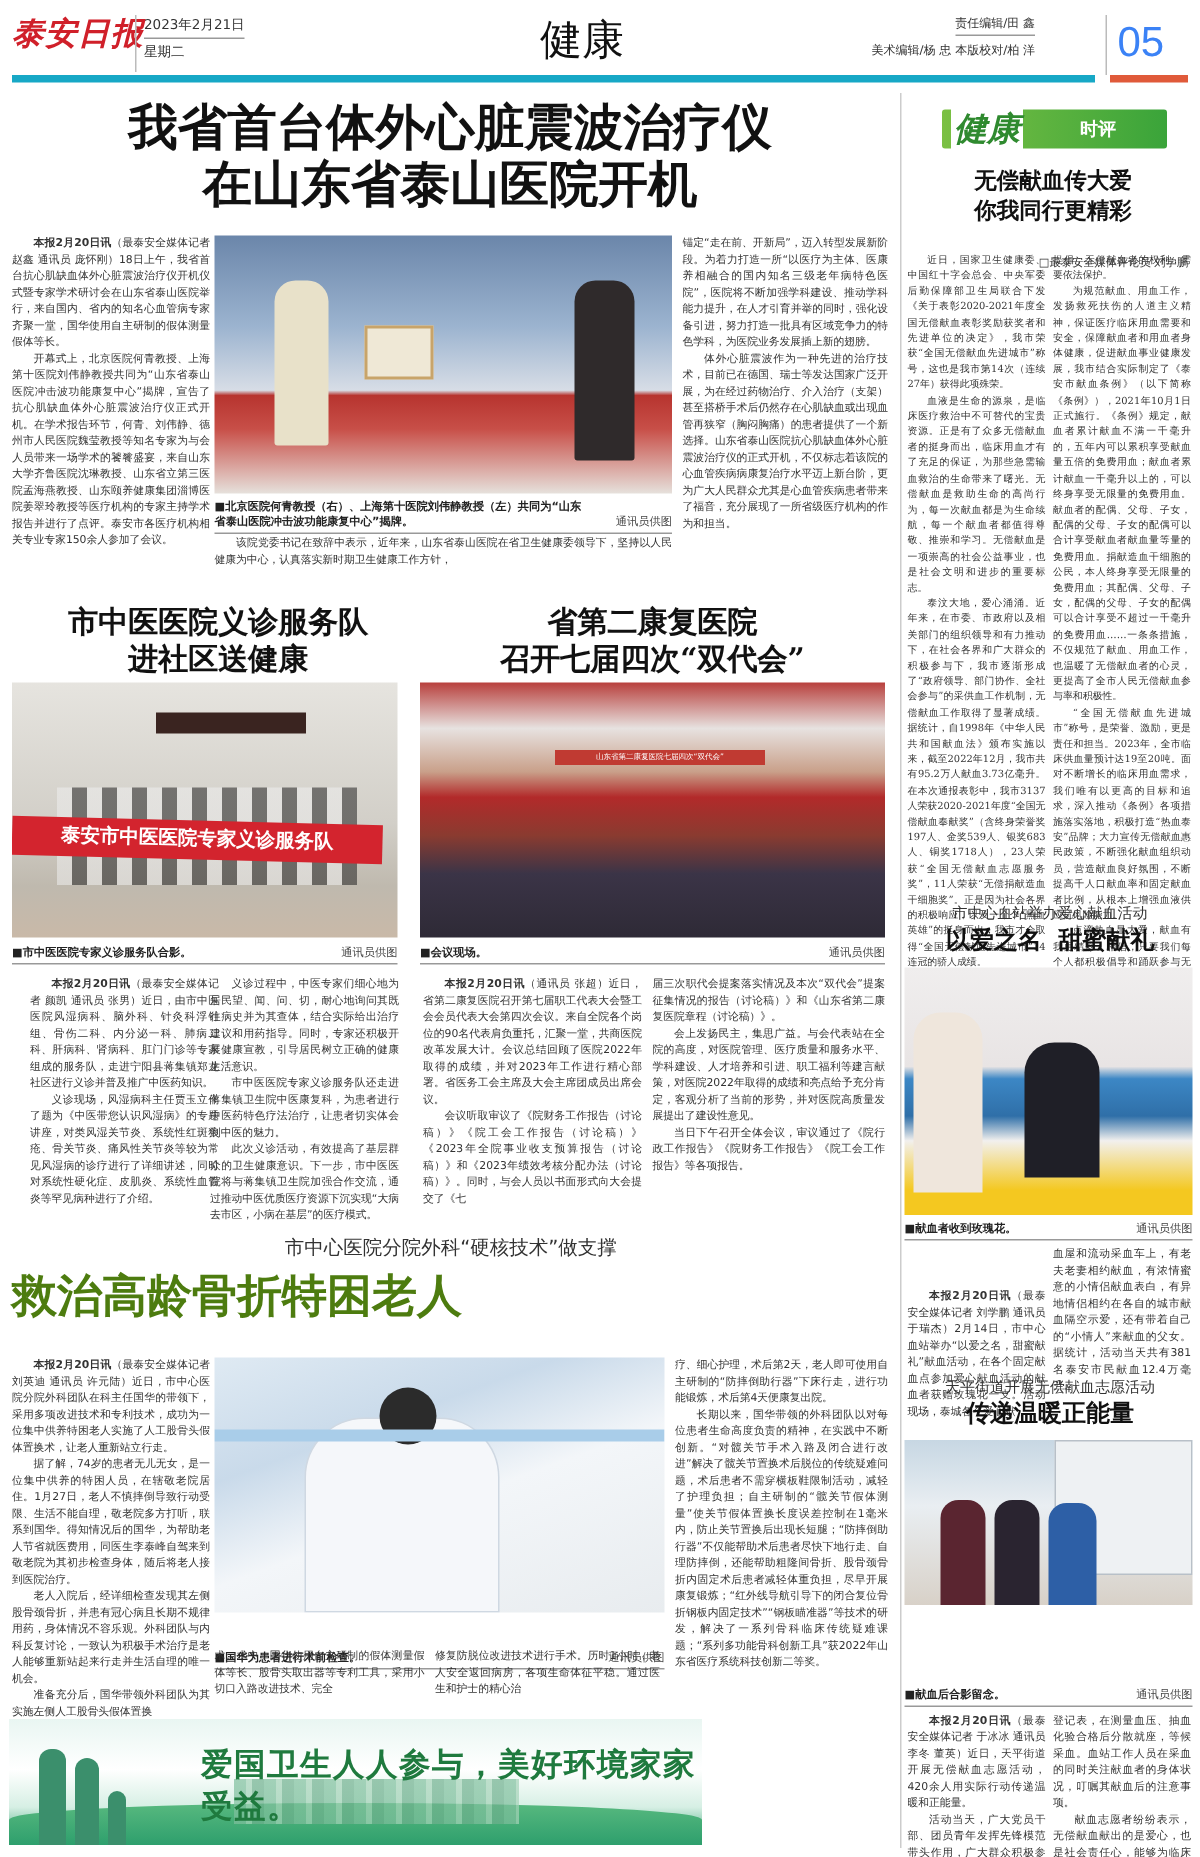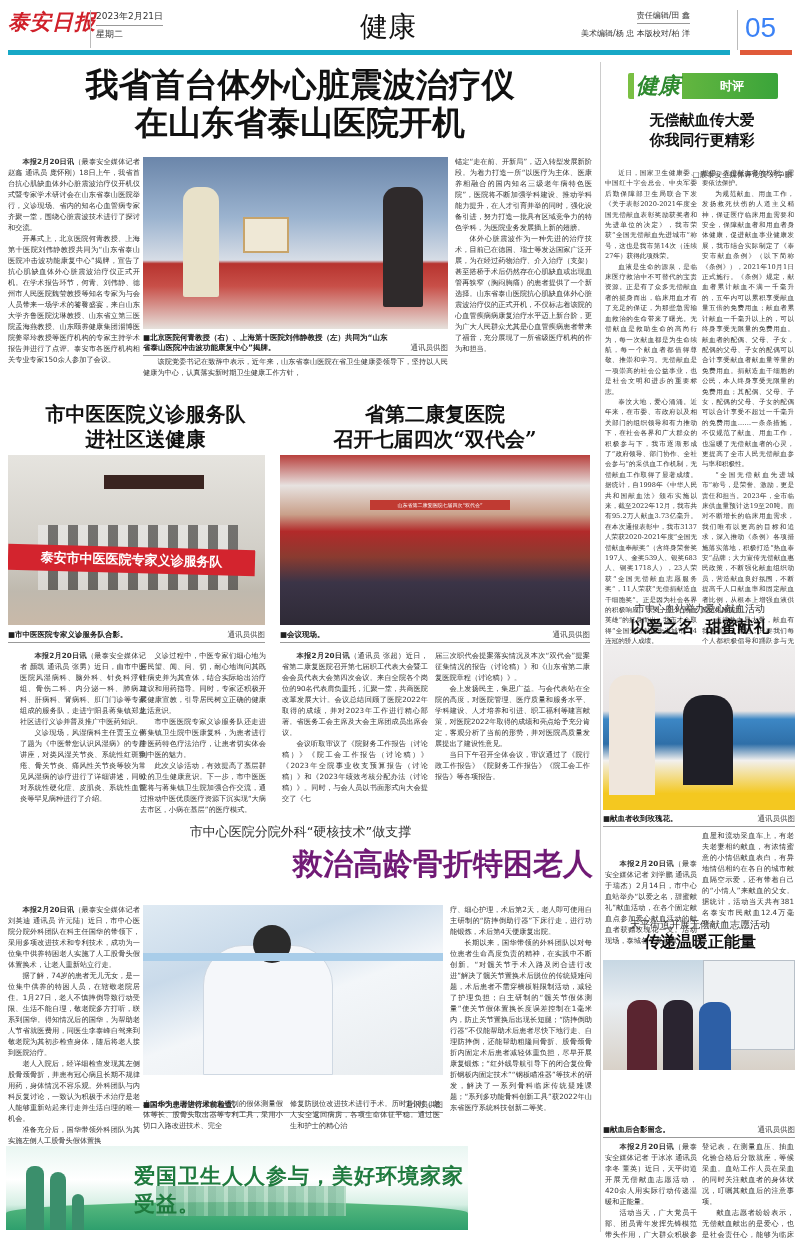--- a/index.html
+++ b/index.html
@@ -48,21 +48,21 @@
 <div class="abs mh-page">05</div>
 <div class="abs bar-cyan"></div>
 <div class="abs bar-red"></div>
 
 <div class="abs headline-main">
   <div>我省首台体外心脏震波治疗仪</div>
   <div>在山东省泰山医院开机</div>
 </div>
 
 <div class="abs col-text" style="left:8px;top:156px;width:132px;">
-  <p><span class="byline">本报2月20日讯</span><span>（最泰安全媒体记者 赵鑫 通讯员 庞怀刚）</span><span>18日上午，我省首台抗心肌缺血体外心脏震波治疗仪开机仪式暨专家学术研讨会在山东省泰山医院举行，义诊现场、省内的知名心血管病专家齐聚一堂，围绕心脏震波技术进行了探讨和交流。</span></p>
+  <p><span class="byline">本报2月20日讯</span><span>（最泰安全媒体记者 赵鑫 通讯员 庞怀刚）</span><span>18日上午，我省首台抗心肌缺血体外心脏震波治疗仪开机仪式暨专家学术研讨会在山东省泰山医院举行，来自国内、省内的知名心血管病专家齐聚一堂，国华使用自主研制的假体测量假体等长。</span></p>
   <p>开幕式上，北京医院何青教授、上海第十医院刘伟静教授共同为“山东省泰山医院冲击波功能康复中心”揭牌，宣告了抗心肌缺血体外心脏震波治疗仪正式开机。在学术报告环节，何青、刘伟静、德州市人民医院魏莹教授等知名专家为与会人员带来一场学术的饕餮盛宴，来自山东大学齐鲁医院沈琳教授、山东省立第三医院孟海燕教授、山东颐养健康集团淄博医院姜翠玲教授等医疗机构的专家主持学术报告并进行了点评。泰安市各医疗机构相关专业专家150余人参加了会议。</p>
 </div>
 
 <div class="abs photo" style="left:143px;top:157px;width:305px;height:172px;background:linear-gradient(180deg,#6b86aa 0%,#9bb3cf 35%,#d7dde6 60%,#b7342f 62%,#c84f48 75%,#e6e1dc 100%);">
   <div style="position:absolute;left:40px;top:30px;width:36px;height:110px;background:#e8e1c9;border-radius:14px 14px 2px 2px;"></div>
   <div style="position:absolute;left:240px;top:30px;width:40px;height:120px;background:#2f2a2b;border-radius:14px 14px 2px 2px;"></div>
   <div style="position:absolute;left:100px;top:60px;width:46px;height:36px;background:#efe8d6;border:2px solid #c8a46a;"></div>
 </div>
 <div class="abs caption" style="left:143px;top:333px;width:305px;">
   <span style="max-width:250px;">■北京医院何青教授（右）、上海第十医院刘伟静教授（左）共同为“山东省泰山医院冲击波功能康复中心”揭牌。</span>
@@ -139,21 +139,21 @@
   <p><span class="byline">本报2月20日讯</span><span>（通讯员 张超）</span><span>近日，省第二康复医院召开第七届职工代表大会暨工会会员代表大会第四次会议。来自全院各个岗位的90名代表肩负重托，汇聚一堂，共商医院改革发展大计。会议总结回顾了医院2022年取得的成绩，并对2023年工作进行精心部署。省医务工会主席及大会主席团成员出席会议。</span></p>
   <p>会议听取审议了《院财务工作报告（讨论稿）》《院工会工作报告（讨论稿）》《2023年全院事业收支预算报告（讨论稿）》和《2023年绩效考核分配办法（讨论稿）》。同时，与会人员以书面形式向大会提交了《七</p>
 </div>
 <div class="abs col-text" style="left:435px;top:650px;width:155px;">
   <p style="text-indent:0">届三次职代会提案落实情况及本次“双代会”提案征集情况的报告（讨论稿）》和《山东省第二康复医院章程（讨论稿）》。</p>
   <p>会上发扬民主，集思广益。与会代表站在全院的高度，对医院管理、医疗质量和服务水平、学科建设、人才培养和引进、职工福利等建言献策，对医院2022年取得的成绩和亮点给予充分肯定，客观分析了当前的形势，并对医院高质量发展提出了建设性意见。</p>
   <p>当日下午召开全体会议，审议通过了《院行政工作报告》《院财务工作报告》《院工会工作报告》等各项报告。</p>
 </div>
 
 <div class="abs kicker" style="left:8px;top:823px;width:585px;">市中心医院分院外科“硬核技术”做支撑</div>
-<div class="abs" style="left:8px;top:844px;width:585px;text-align:right;font-family:'DejaVu Serif',serif;font-weight:bold;font-size:30px;color:#701a75;">救治高龄骨折特困老人</div>
+<div class="abs" style="left:8px;top:844px;width:585px;text-align:left;font-family:'DejaVu Serif',serif;font-weight:bold;font-size:30px;color:#4d7c0f;">救治高龄骨折特困老人</div>
 <div class="abs col-text" style="left:8px;top:904px;width:132px;">
   <p><span class="byline">本报2月20日讯</span><span>（最泰安全媒体记者 刘英迪 通讯员 许元陆）</span><span>近日，市中心医院分院外科团队在科主任国华的带领下，采用多项改进技术和专利技术，成功为一位集中供养特困老人实施了人工股骨头假体置换术，让老人重新站立行走。</span></p>
   <p>据了解，74岁的患者无儿无女，是一位集中供养的特困人员，在辖敬老院居住。1月27日，老人不慎摔倒导致行动受限、生活不能自理，敬老院多方打听，联系到国华。得知情况后的国华，为帮助老人节省就医费用，同医生李泰峰自驾来到敬老院为其初步检查身体，随后将老人接到医院治疗。</p>
   <p>老人入院后，经详细检查发现其左侧股骨颈骨折，并患有冠心病且长期不规律用药，身体情况不容乐观。外科团队与内科反复讨论，一致认为积极手术治疗是老人能够重新站起来行走并生活自理的唯一机会。</p>
   <p>准备充分后，国华带领外科团队为其实施左侧人工股骨头假体置换</p>
 </div>
 <div class="abs photo" style="left:143px;top:905px;width:300px;height:170px;background:linear-gradient(160deg,#dfeaf3 0%,#c9daea 30%,#f3f6f9 55%,#e8ecef 100%);">
   <div style="position:absolute;left:60px;top:40px;width:130px;height:130px;background:#f5f7fa;border-radius:40px 40px 0 0;border:1px solid #cfd8e2;"></div>
   <div style="position:absolute;left:110px;top:20px;width:38px;height:38px;background:#2b2b2b;border-radius:50%;"></div>
   <div style="position:absolute;left:0;top:48px;width:300px;height:8px;background:#a9cde9;"></div>

